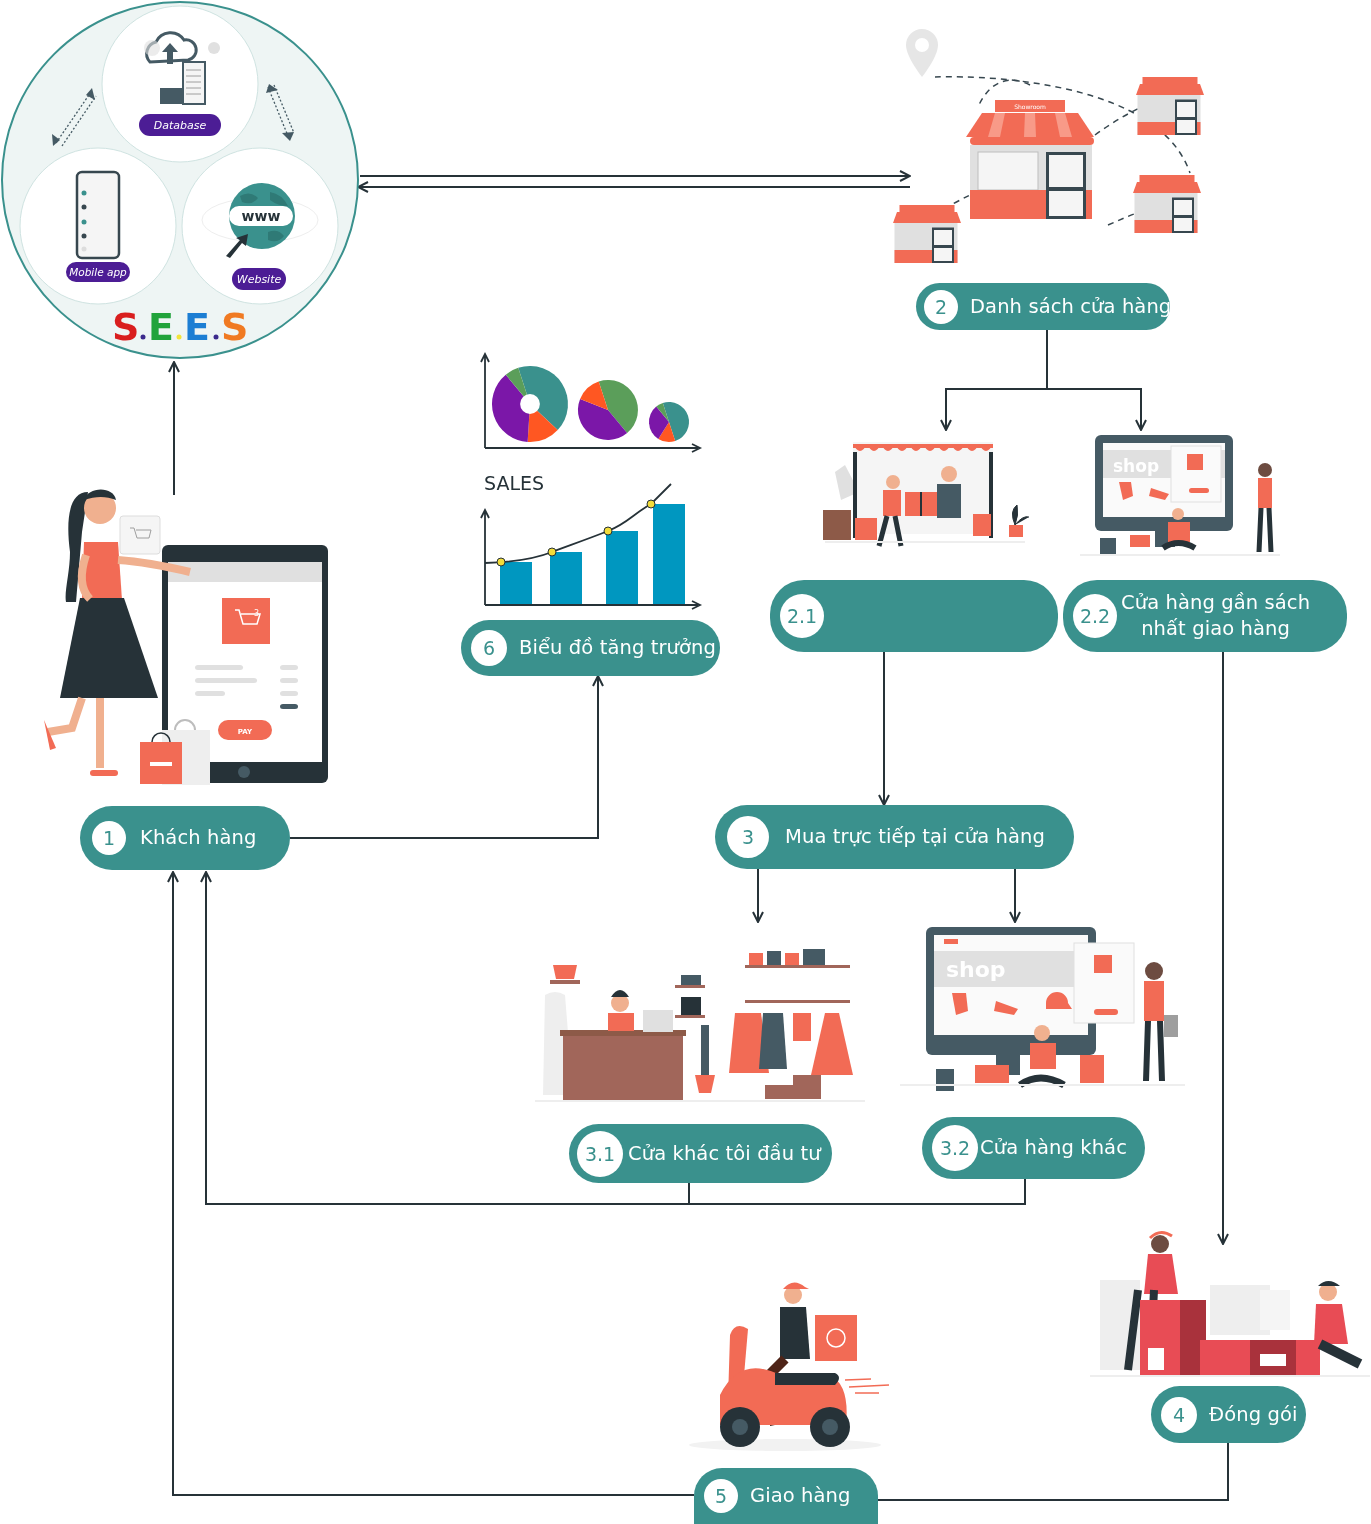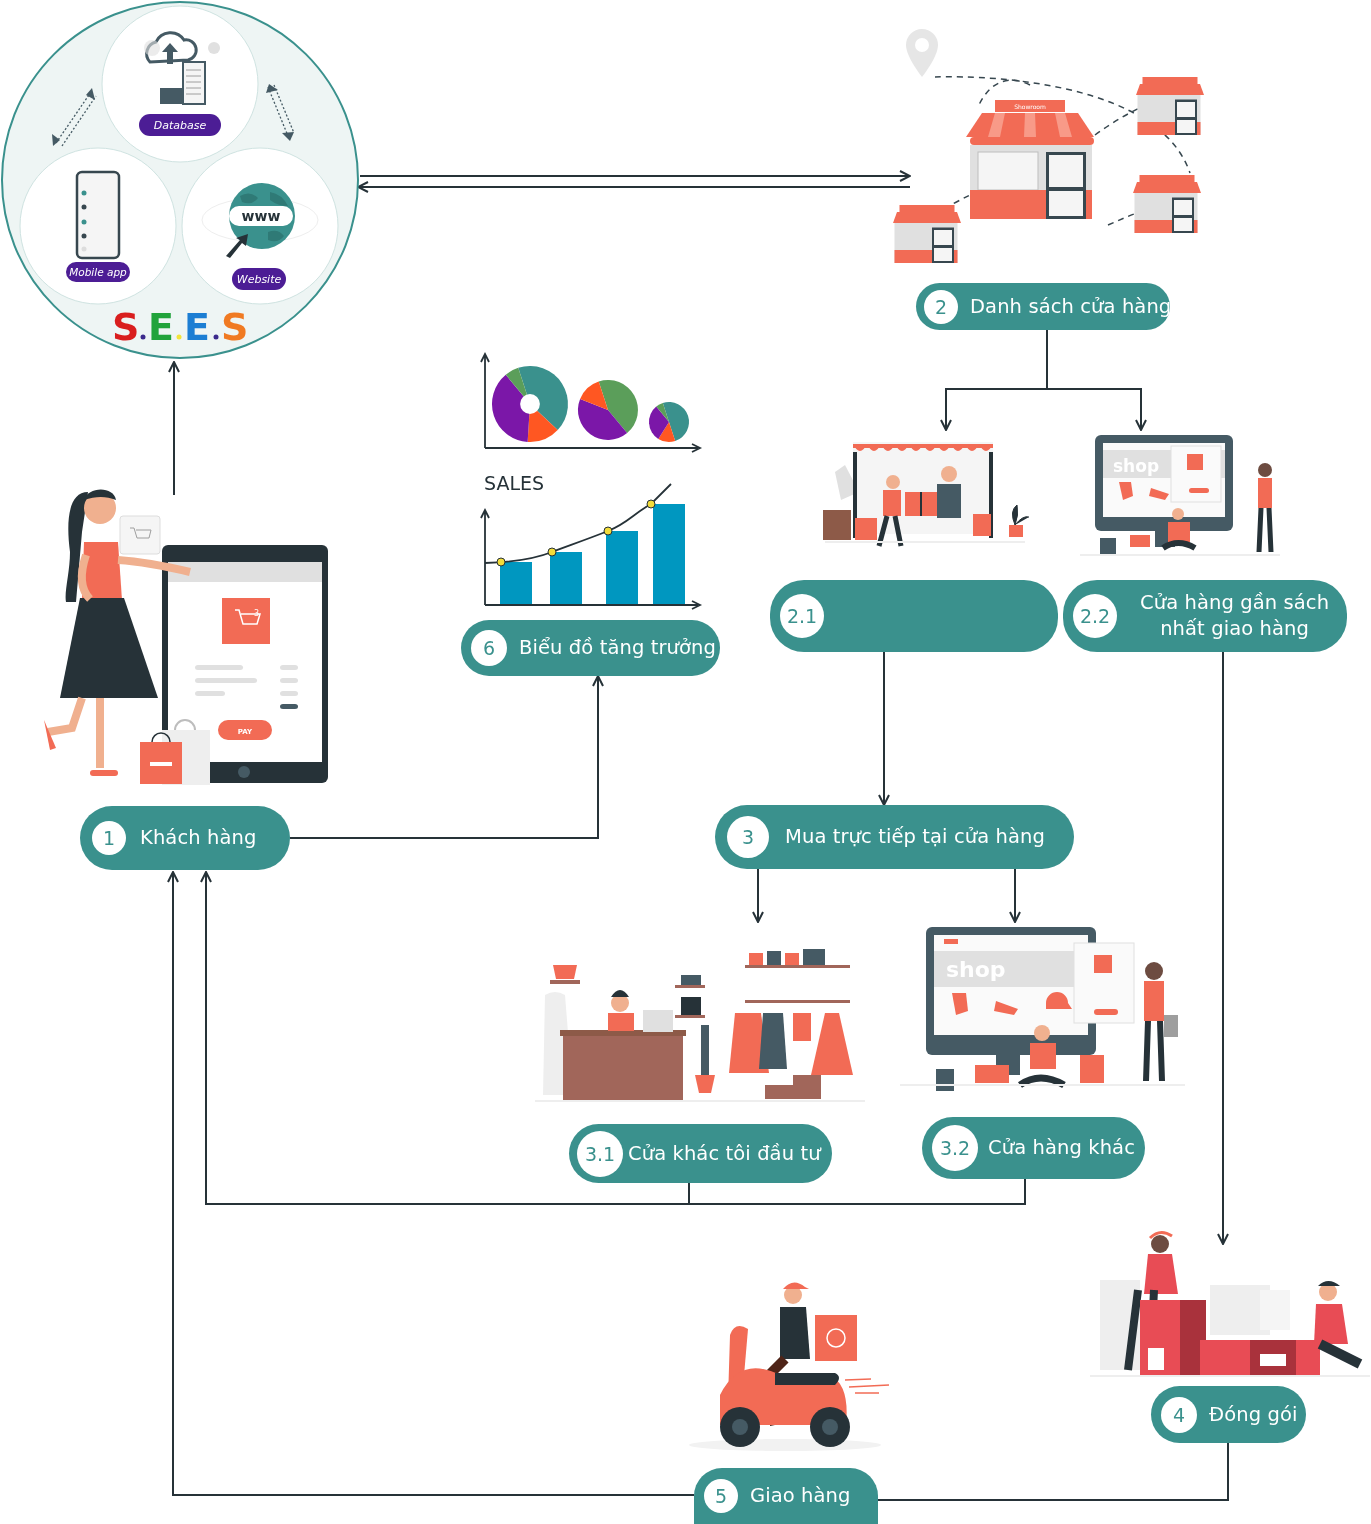--- a/index.html
+++ b/index.html
@@ -411,37 +411,37 @@
 <div class="pill" style="left:916px;top:283px;width:254px;height:47px;padding-left:8px;">
   <span class="num" style="width:34px;height:34px;margin-right:12px;">2</span>
   <span class="lbl">Danh sách cửa hàng</span>
 </div>
 
 <div class="pill two" style="left:770px;top:580px;width:288px;height:72px;padding-left:10px;">
   <span class="num" style="width:44px;height:44px;margin-right:12px;">2.1</span>
 </div>
 
 <div class="pill two" style="left:1063px;top:580px;width:284px;height:72px;padding-left:10px;">
-  <span class="num" style="width:44px;height:44px;margin-right:23px;">2.2</span>
+  <span class="num" style="width:44px;height:44px;margin-right:4px;">2.2</span>
   <span class="lbl">Cửa hàng gần sách
 nhất giao hàng</span>
 </div>
 
 <div class="pill" style="left:715px;top:805px;width:359px;height:64px;padding-left:12px;">
   <span class="num" style="width:42px;height:42px;margin-right:16px;">3</span>
   <span class="lbl">Mua trực tiếp tại cửa hàng</span>
 </div>
 
 <div class="pill" style="left:569px;top:1124px;width:263px;height:59px;padding-left:8px;">
   <span class="num" style="width:46px;height:46px;margin-right:5px;">3.1</span>
   <span class="lbl">Cửa khác tôi đầu tư</span>
 </div>
 
 <div class="pill" style="left:922px;top:1117px;width:223px;height:62px;padding-left:10px;">
-  <span class="num" style="width:46px;height:46px;margin-right:10px;">3.2</span>
+  <span class="num" style="width:46px;height:46px;margin-right:2px;">3.2</span>
   <span class="lbl">Cửa hàng khác</span>
 </div>
 
 <div class="pill" style="left:1151px;top:1386px;width:155px;height:57px;padding-left:10px;">
   <span class="num" style="width:36px;height:36px;margin-right:12px;">4</span>
   <span class="lbl">Đóng gói</span>
 </div>
 
 <div class="pill" style="left:694px;top:1468px;width:184px;height:56px;padding-left:10px;border-radius:28px 28px 0 0;">
   <span class="num" style="width:34px;height:34px;margin-right:12px;">5</span>

